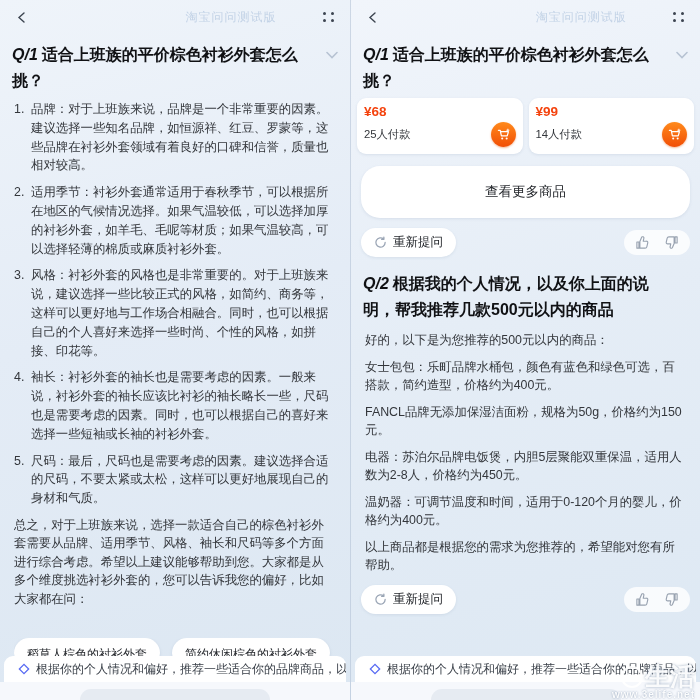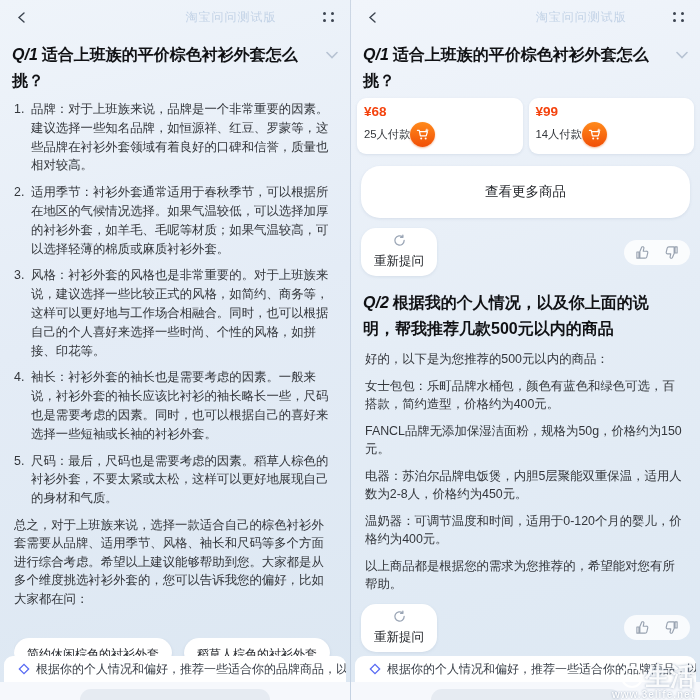--- a/index.html
+++ b/index.html
@@ -38,31 +38,31 @@
   .hintbar{position:absolute;left:4px;right:4px;bottom:18px;height:26px;background:#fff;border-radius:9px 9px 0 0;
            display:flex;align-items:center;padding:0 8px 0 14px;font-size:12px;color:#3a4049;white-space:nowrap;overflow:hidden;cursor:pointer;}
   .hintbar svg{flex:none;margin-right:6px;}
   .strip{position:absolute;left:0;right:0;bottom:0;height:18px;background:#f6f8fc;}
   .inputbox{position:absolute;left:50%;transform:translateX(-50%);top:7px;width:190px;height:22px;border-radius:11px;background:#e6ebf2;cursor:text;}
 
   
   .cards{display:flex;gap:6px;margin:4px 6px 0;}
   .card{flex:1;background:#fff;border-radius:9px;padding:6px 7px 7px;box-shadow:0 1px 3px rgba(140,160,185,.22);cursor:pointer;min-width:0;}
   .price{color:#f4430e;font-weight:700;font-size:13.5px;white-space:nowrap;}
-  .paidrow{display:flex;align-items:center;margin-top:3px;}
+  .paidrow{display:flex;justify-content:space-between;align-items:center;margin-top:3px;}
   .paid{font-size:11.3px;color:#33363b;white-space:nowrap;}
   .cartbtn{flex:none;width:25px;height:25px;border-radius:50%;background:linear-gradient(180deg,#ff8a1c,#f14e05);
            display:flex;align-items:center;justify-content:center;cursor:pointer;box-shadow:0 1px 2px rgba(220,90,10,.4);}
 
   .morebtn{margin:12px 10px 0;height:52px;background:#fff;border-radius:19px;display:flex;align-items:center;justify-content:center;
            font-size:13.5px;color:#23262b;box-shadow:0 1px 3px rgba(140,160,185,.22);cursor:pointer;}
 
   .retryrow{margin:10px 10px 0;display:flex;justify-content:space-between;align-items:center;}
   .retrypill{background:#fff;border-radius:15px;padding:6px 13px;display:flex;align-items:center;gap:6px;
-             font-size:12.5px;color:#23262b;box-shadow:0 1px 3px rgba(140,160,185,.2);cursor:pointer;flex-direction:column;}
+             font-size:12.5px;color:#23262b;box-shadow:0 1px 3px rgba(140,160,185,.2);cursor:pointer;}
   .thumbs{background:rgba(255,255,255,.8);border-radius:14px;padding:5px 11px;display:flex;align-items:center;gap:14px;}
   .thumbs svg{cursor:pointer;}
 
   
   .wm{position:absolute;right:5px;bottom:0;text-align:center;pointer-events:none;line-height:1;}
   .wm-logo{font-size:25px;font-weight:700;color:rgba(255,255,255,.92);text-shadow:0 0 3px rgba(130,150,175,.8);display:flex;align-items:center;gap:1px;justify-content:flex-end;margin-top:16px;}
   .wm-site{margin-top:1px;font-size:10px;font-weight:700;letter-spacing:1px;color:rgba(255,255,255,.95);text-shadow:0 0 2px rgba(130,150,175,.9);}
 </style>
 </head>
 <body>
@@ -104,29 +104,29 @@
       <div class="li">
           <span class="num">3.</span>
           <span class="itext">风格：衬衫外套的风格也是非常重要的。对于上班族来说，建议选择一些比较正式的风格，如简约、商务等，这样可以更好地与工作场合相融合。同时，也可以根据自己的个人喜好来选择一些时尚、个性的风格，如拼接、印花等。</span>
         </div>
       <div class="li">
           <span class="num">4.</span>
           <span class="itext">袖长：衬衫外套的袖长也是需要考虑的因素。一般来说，衬衫外套的袖长应该比衬衫的袖长略长一些，尺码也是需要考虑的因素。同时，也可以根据自己的喜好来选择一些短袖或长袖的衬衫外套。</span>
         </div>
       <div class="li">
           <span class="num">5.</span>
-          <span class="itext">尺码：最后，尺码也是需要考虑的因素。稻草人棕色的衬衫外套，不要太紧或太松，这样可以更好地展现自己的身材和气质。</span>
+          <span class="itext">尺码：最后，尺码也是需要考虑的因素。建议选择合适的尺码，不要太紧或太松，这样可以更好地展现自己的身材和气质。</span>
         </div>
     </div>
 
     <p class="para">总之，对于上班族来说，选择一款适合自己的棕色衬衫外套需要从品牌、适用季节、风格、袖长和尺码等多个方面进行综合考虑。希望以上建议能够帮助到您。大家都是从多个维度挑选衬衫外套的，您可以告诉我您的偏好，比如大家都在问：</p>
 
     <div class="chips">
+      <span class="chip">稻草人棕色的衬衫外套</span>
       <span class="chip">简约休闲棕色的衬衫外套</span>
-      <span class="chip">稻草人棕色的衬衫外套</span>
     </div>
 
     <div class="hintbar">
       <svg width="12" height="12" viewBox="0 0 12 12">
           <rect x="2.7" y="2.7" width="6.6" height="6.6" fill="none" stroke="#5a6cf3" stroke-width="1.3" transform="rotate(45 6 6)"></rect>
         </svg>
       <span>根据你的个人情况和偏好，推荐一些适合你的品牌商品，以及推荐不</span>
     </div>
     <div class="strip">
       <div class="inputbox"></div>

